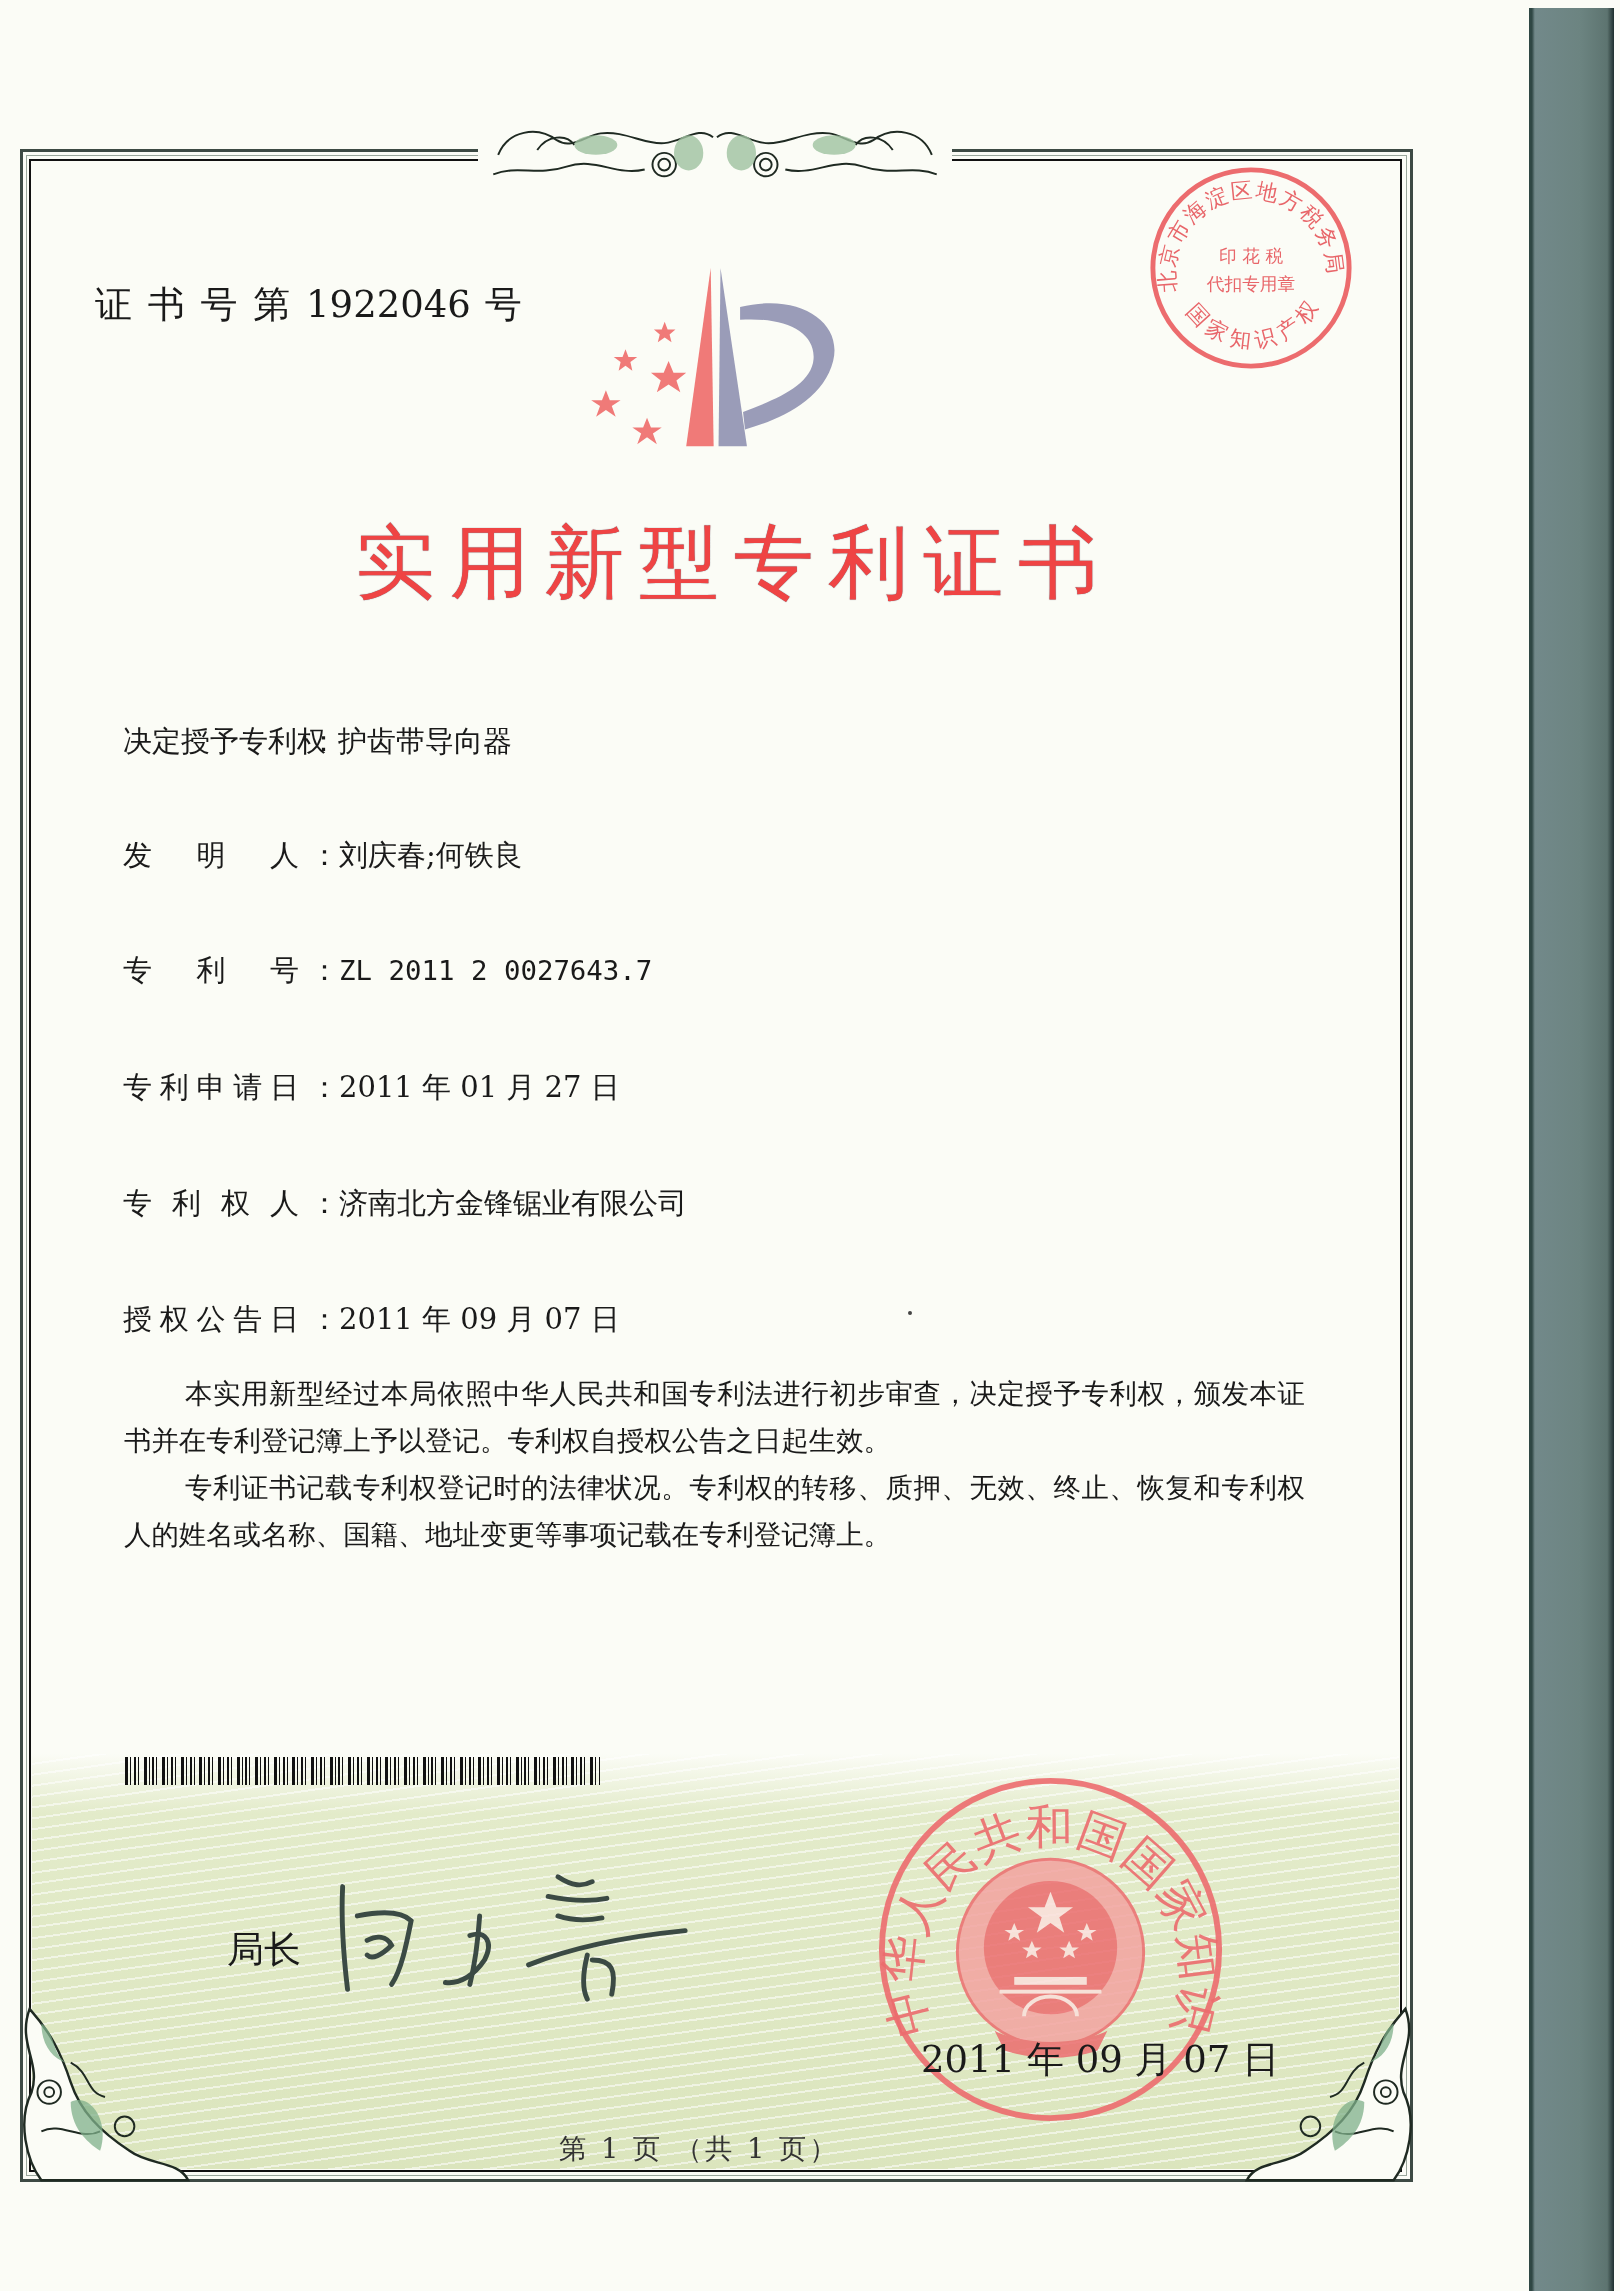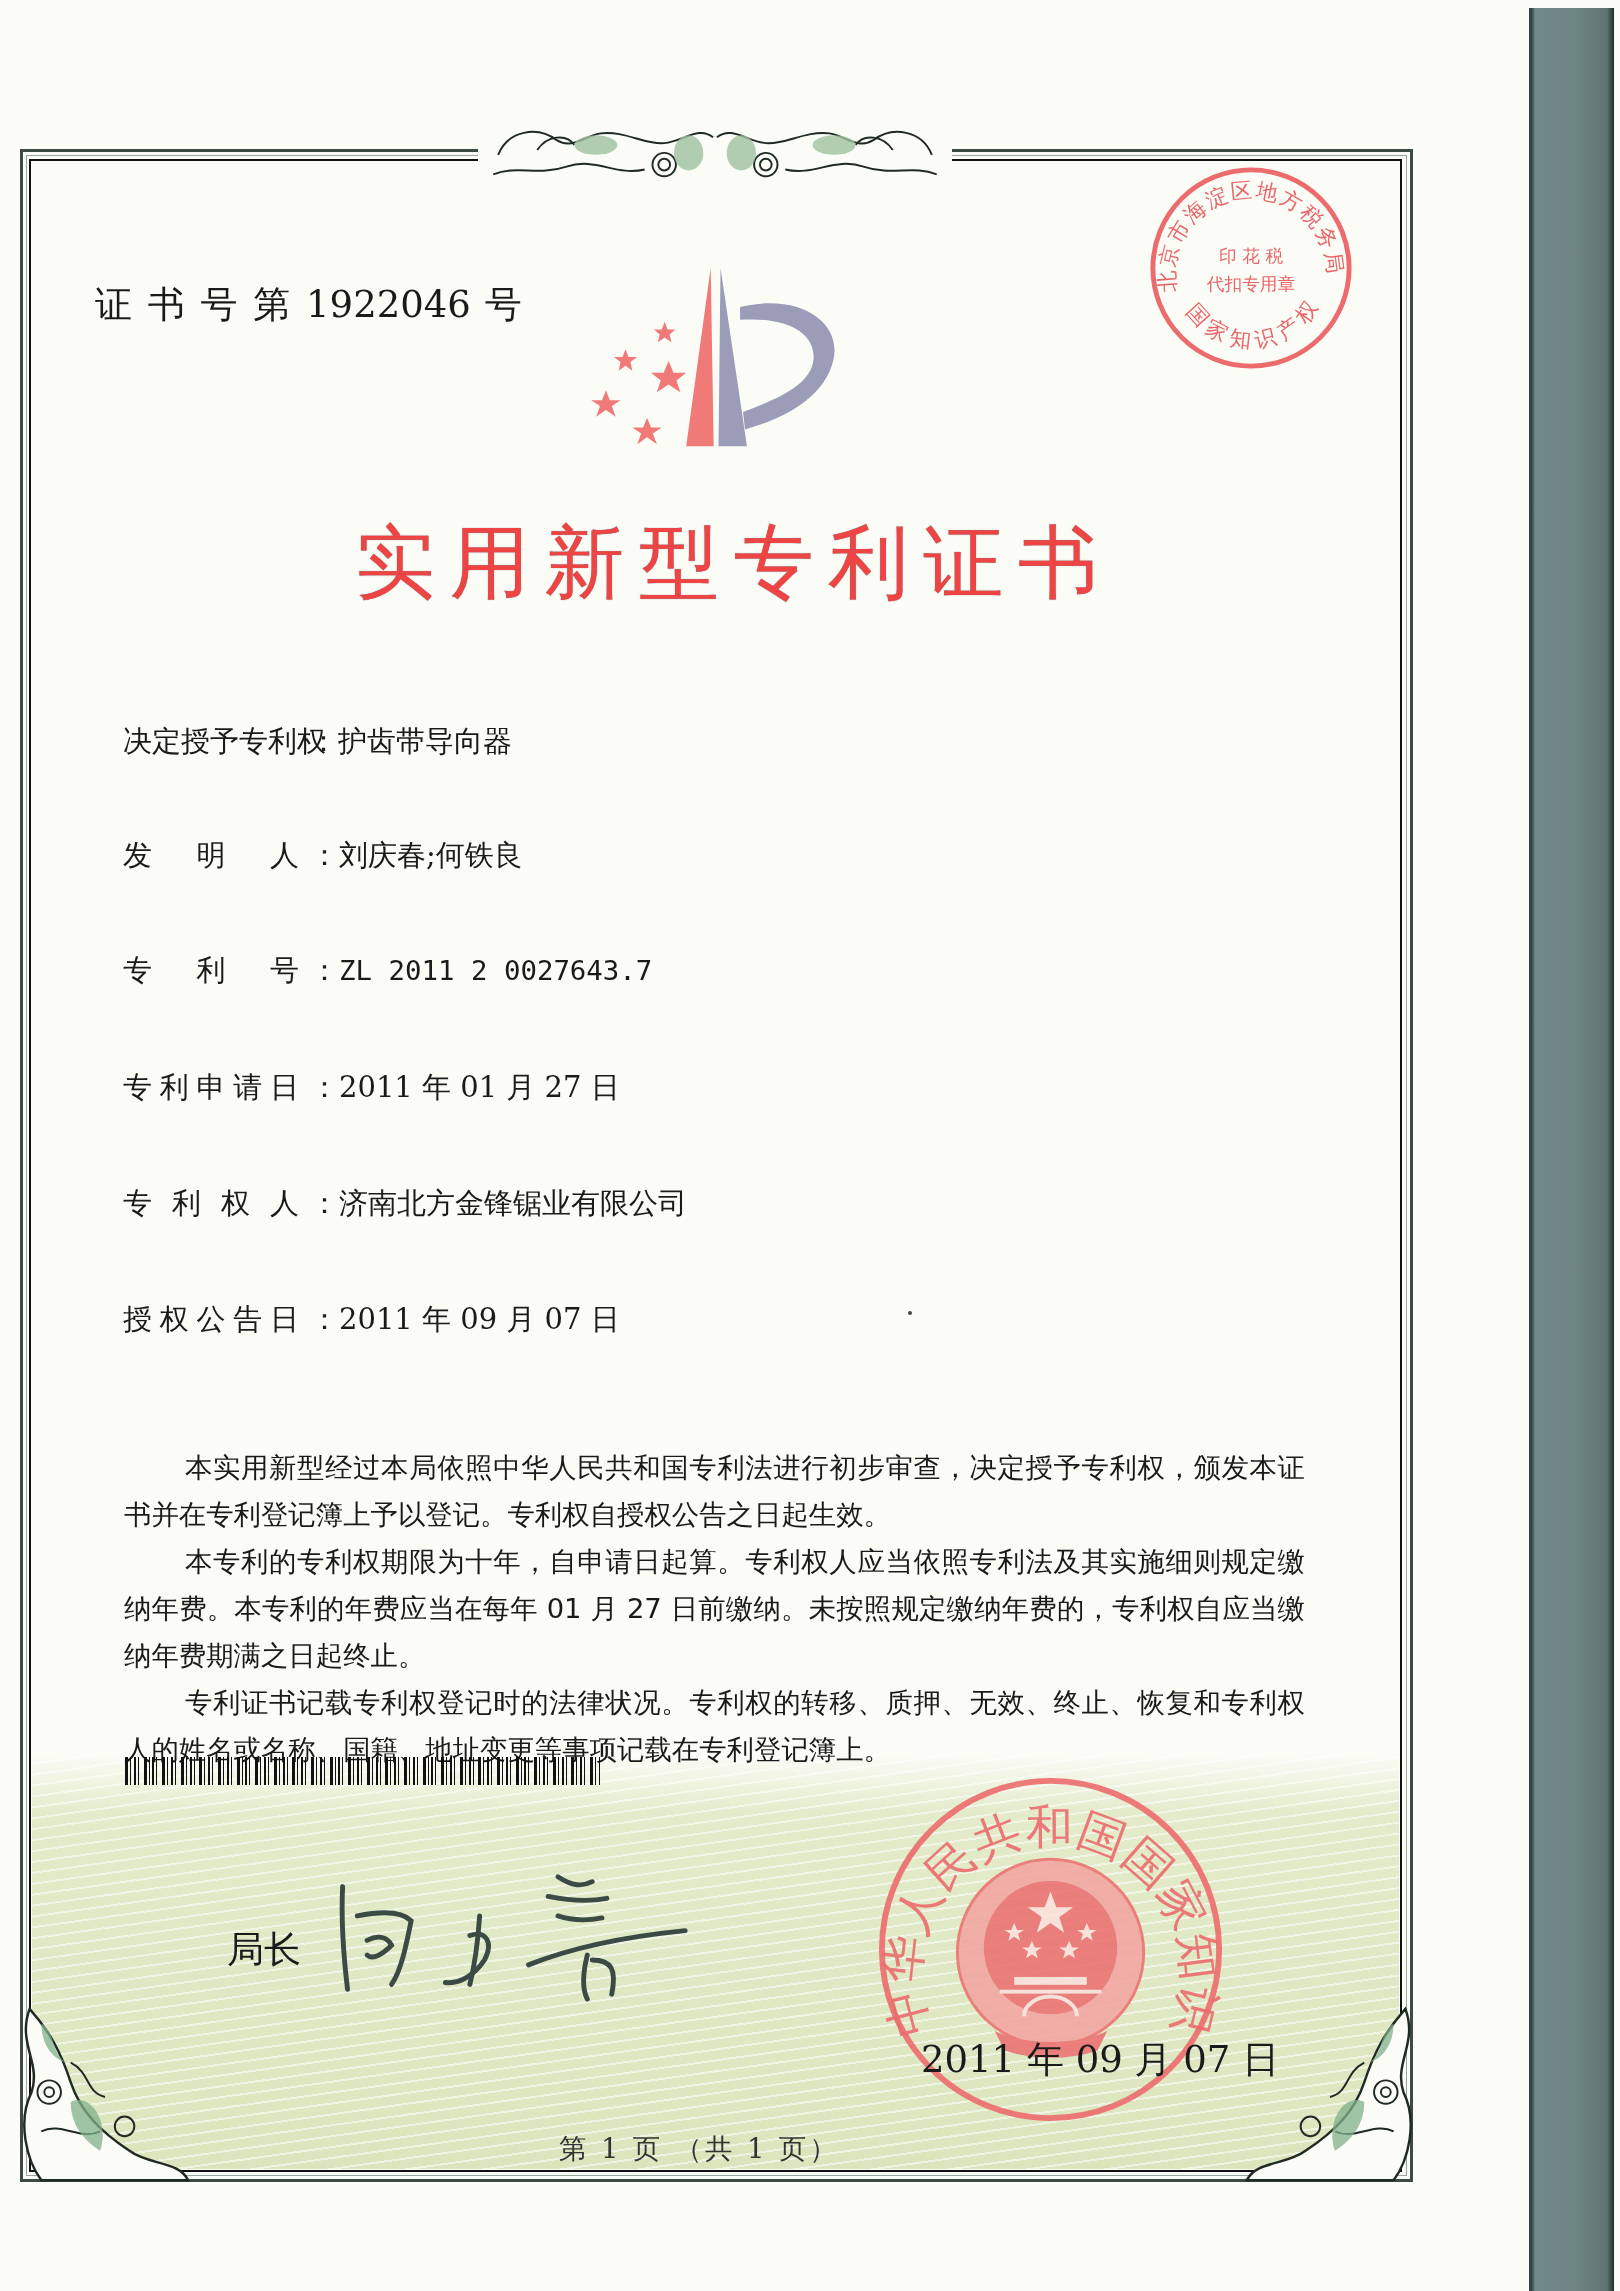--- a/index.html
+++ b/index.html
@@ -29,21 +29,21 @@
   .ornament-top { left:478px; top:106px; width:474px; height:84px; background:#fbfcf6; }
   .corner { width:186px; height:186px; }
   .cert-no { left:95px; top:280px; font-size:37px; letter-spacing:2px; }
   .cert-no .num { letter-spacing:0; }
   .title { left:355px; top:510px; width:710px; font-size:80px; letter-spacing:14.7px;
     font-family:"DejaVu Sans","Liberation Sans",sans-serif; font-weight:normal; color:#ef4444;
     text-shadow:0 0 1px #567; white-space:nowrap; }
   .field { left:123px; font-size:29px; white-space:nowrap; }
   .field .lbl { display:inline-block; width:186px; letter-spacing:0; }
   .field .lbl.spread { text-align-last:justify; text-align:justify; width:176px; margin-right:11px; }
-  .body-text { left:124px; top:1444px; width:1181px; font-size:27.4px; line-height:47px;
+  .body-text { left:124px; top:1370px; width:1181px; font-size:27.4px; line-height:47px;
     font-family:"DejaVu Sans","Liberation Sans",sans-serif; }
   .body-text p { margin:0; text-indent:61px; text-align:justify; }
   .barcode { left:125px; top:1757px; width:475px; height:28px;
     background:repeating-linear-gradient(90deg,#111 0 2.9px,transparent 2.9px 4.9px,#111 4.9px 5.9px,transparent 5.9px 8.8px,#111 8.8px 10.8px,transparent 10.8px 12.7px,#111 12.7px 13.7px,transparent 13.7px 18.6px);
   }
   .director { left:227px; top:1925px; font-size:37px; font-family:"DejaVu Sans","Liberation Sans",sans-serif;text-align:right; }
   .signature { left:323px; top:1867px; width:372px; height:137px; }
   .seal-big { left:877px; top:1776px; width:348px; height:348px; }
   .seal-date { left:921px; top:2035px; font-size:37px; }
   .seal-small { left:1147px; top:164px; width:208px; height:208px; }
@@ -171,21 +171,20 @@
 <div class="abs field" style="top:1184px">
   <span class="lbl spread">专利权人</span><span>：</span><span>济南北方金锋锯业有限公司</span>
 </div>
 <div class="abs field" style="top:1300px">
   <span class="lbl spread">授权公告日</span><span>：</span><span>2011 年 09 月 07 日</span>
 </div>
 <div class="abs stray"></div>
 
 <div class="abs body-text">
   <p>本实用新型经过本局依照中华人民共和国专利法进行初步审查，决定授予专利权，颁发本证书并在专利登记簿上予以登记。专利权自授权公告之日起生效。</p>
-  <p>本专利的专利权期限为十年，自申请日起算。专利权人应当依照专利法及其实施细则规定缴纳年费。本专利的年费应当在每年 01 月 27 日前缴纳。未按照规定缴纳年费的，专利权自应当缴纳年费期满之日起终止。</p>
   <p>专利证书记载专利权登记时的法律状况。专利权的转移、质押、无效、终止、恢复和专利权人的姓名或名称、国籍、地址变更等事项记载在专利登记簿上。</p>
 </div>
 
 <div class="abs barcode"></div>
 
 <div class="abs director">局长</div>
 <svg class="abs signature" viewBox="0 0 380 140">
   <title>田力普</title>
   <g fill="none" stroke="#3b4a44" stroke-width="5" stroke-linecap="round">
     <path d="M20 20 C18 60 22 100 25 125"></path>

